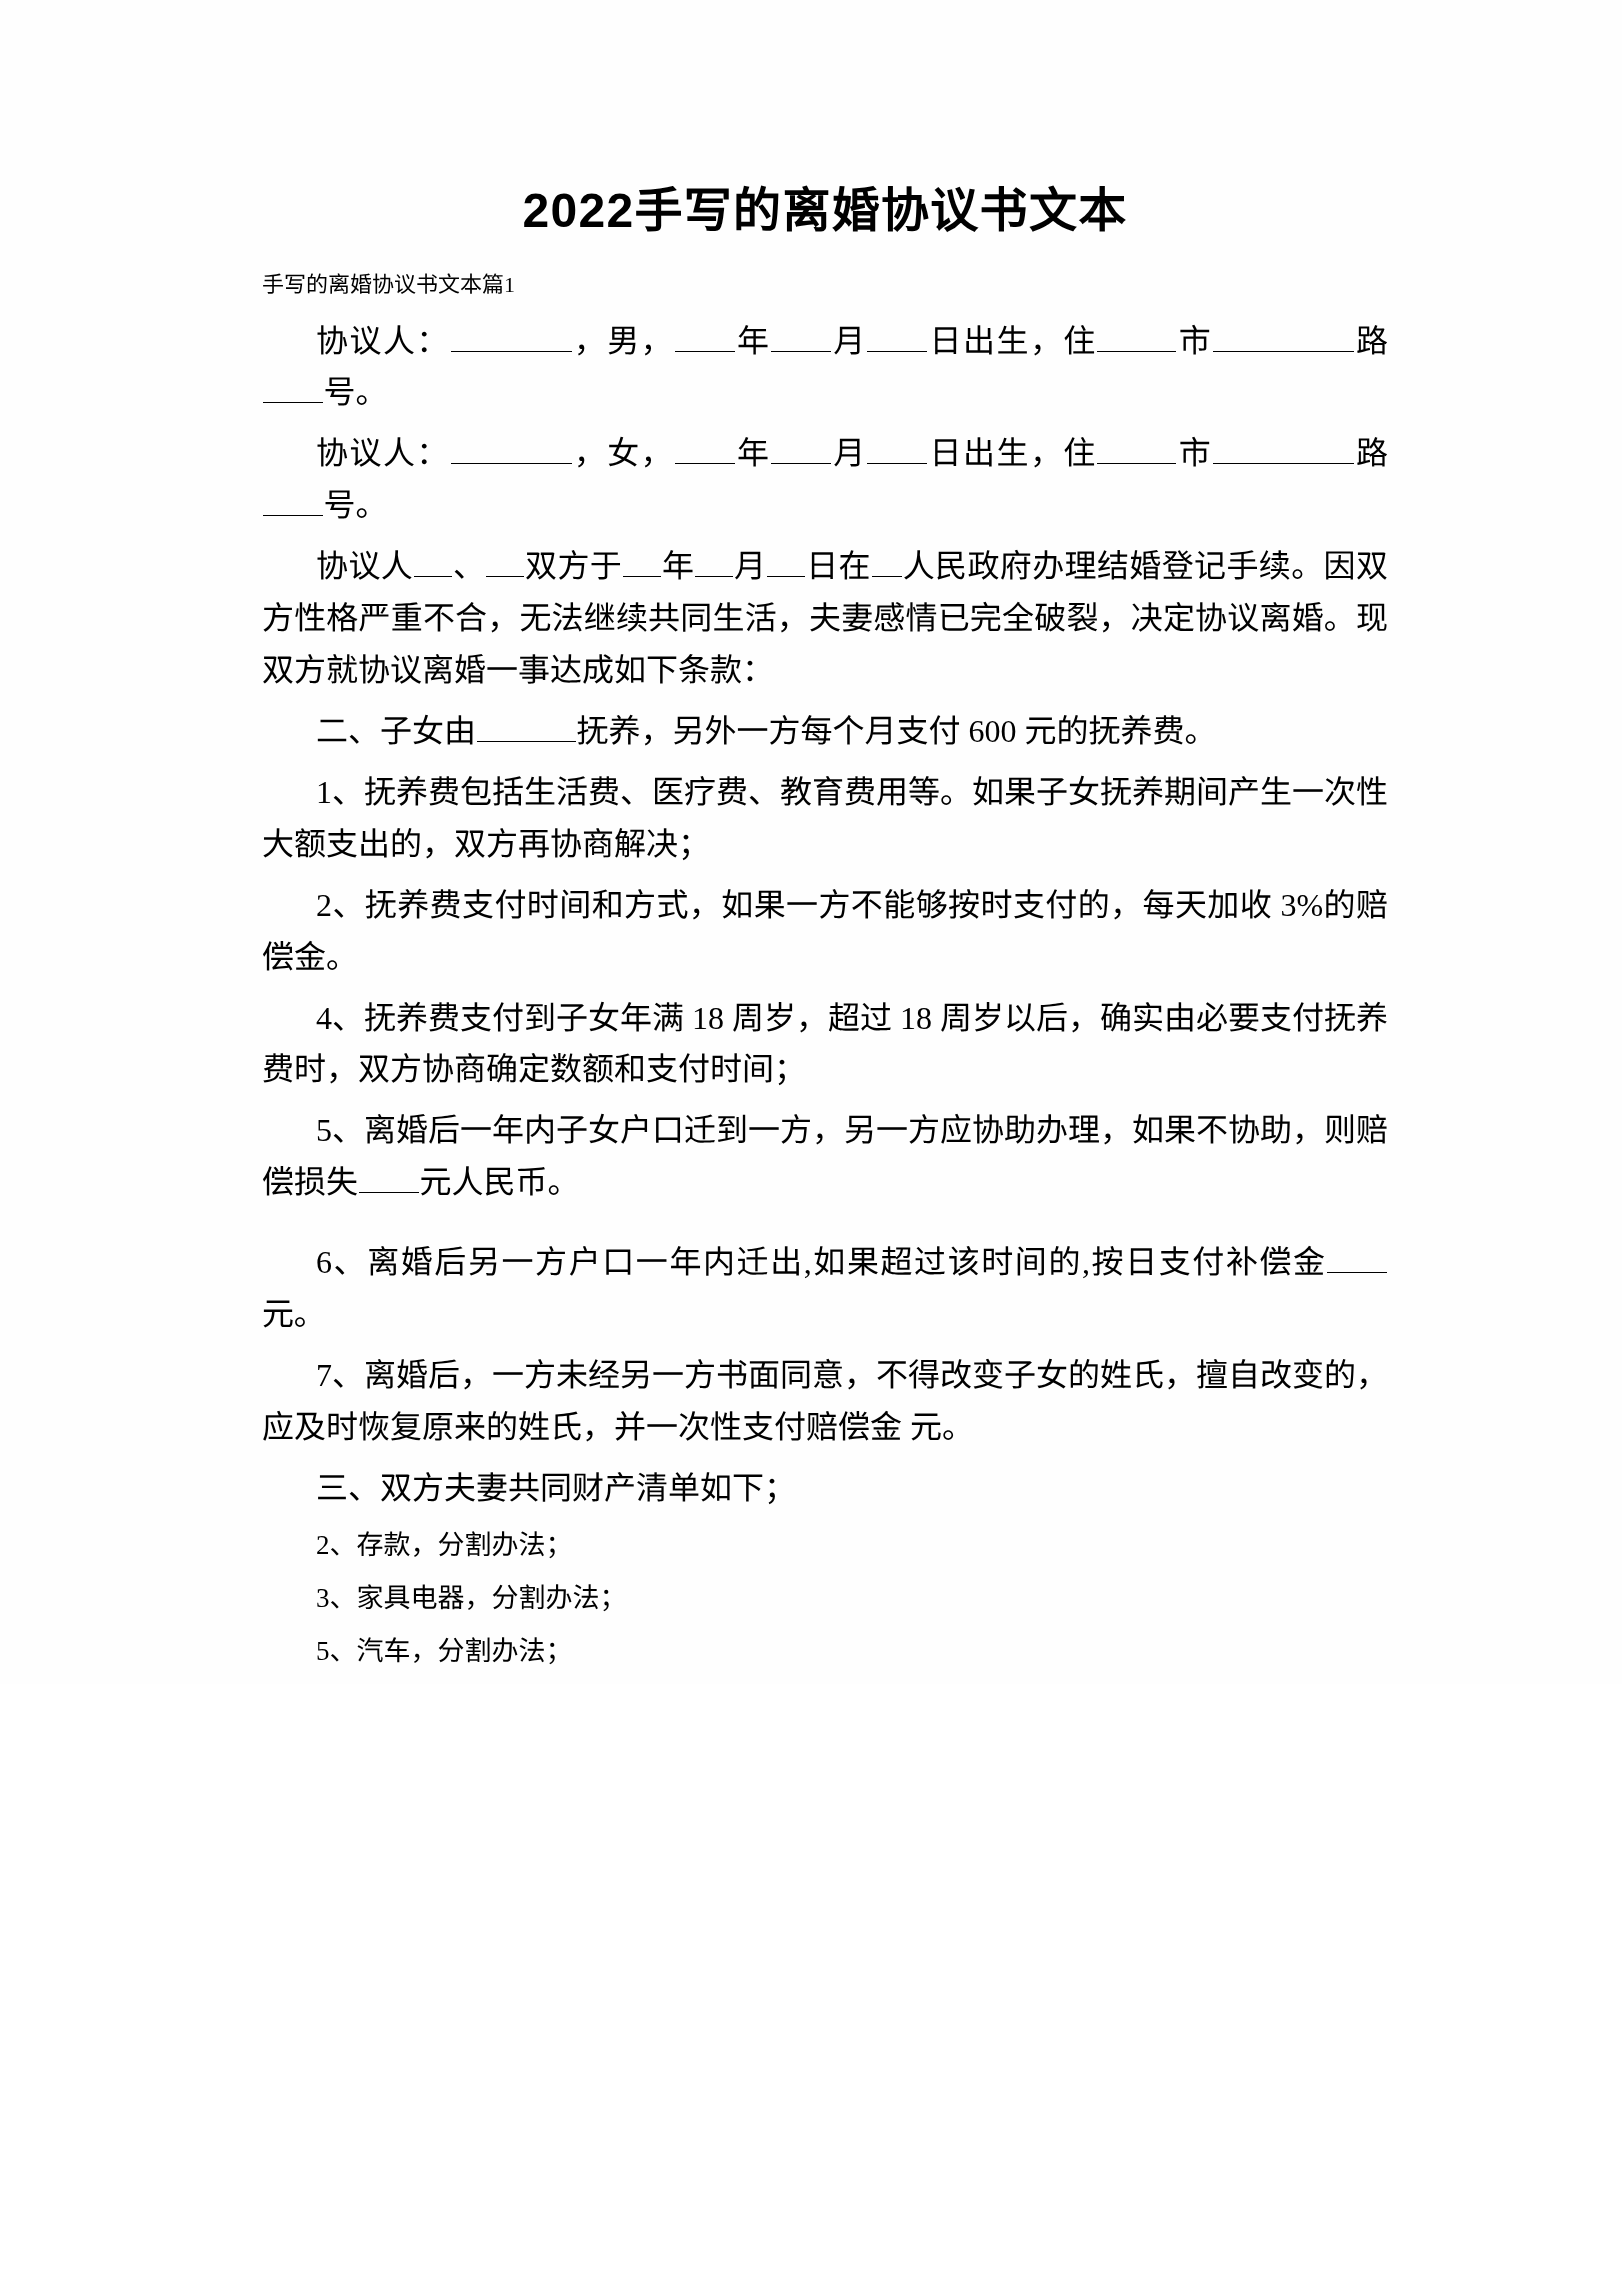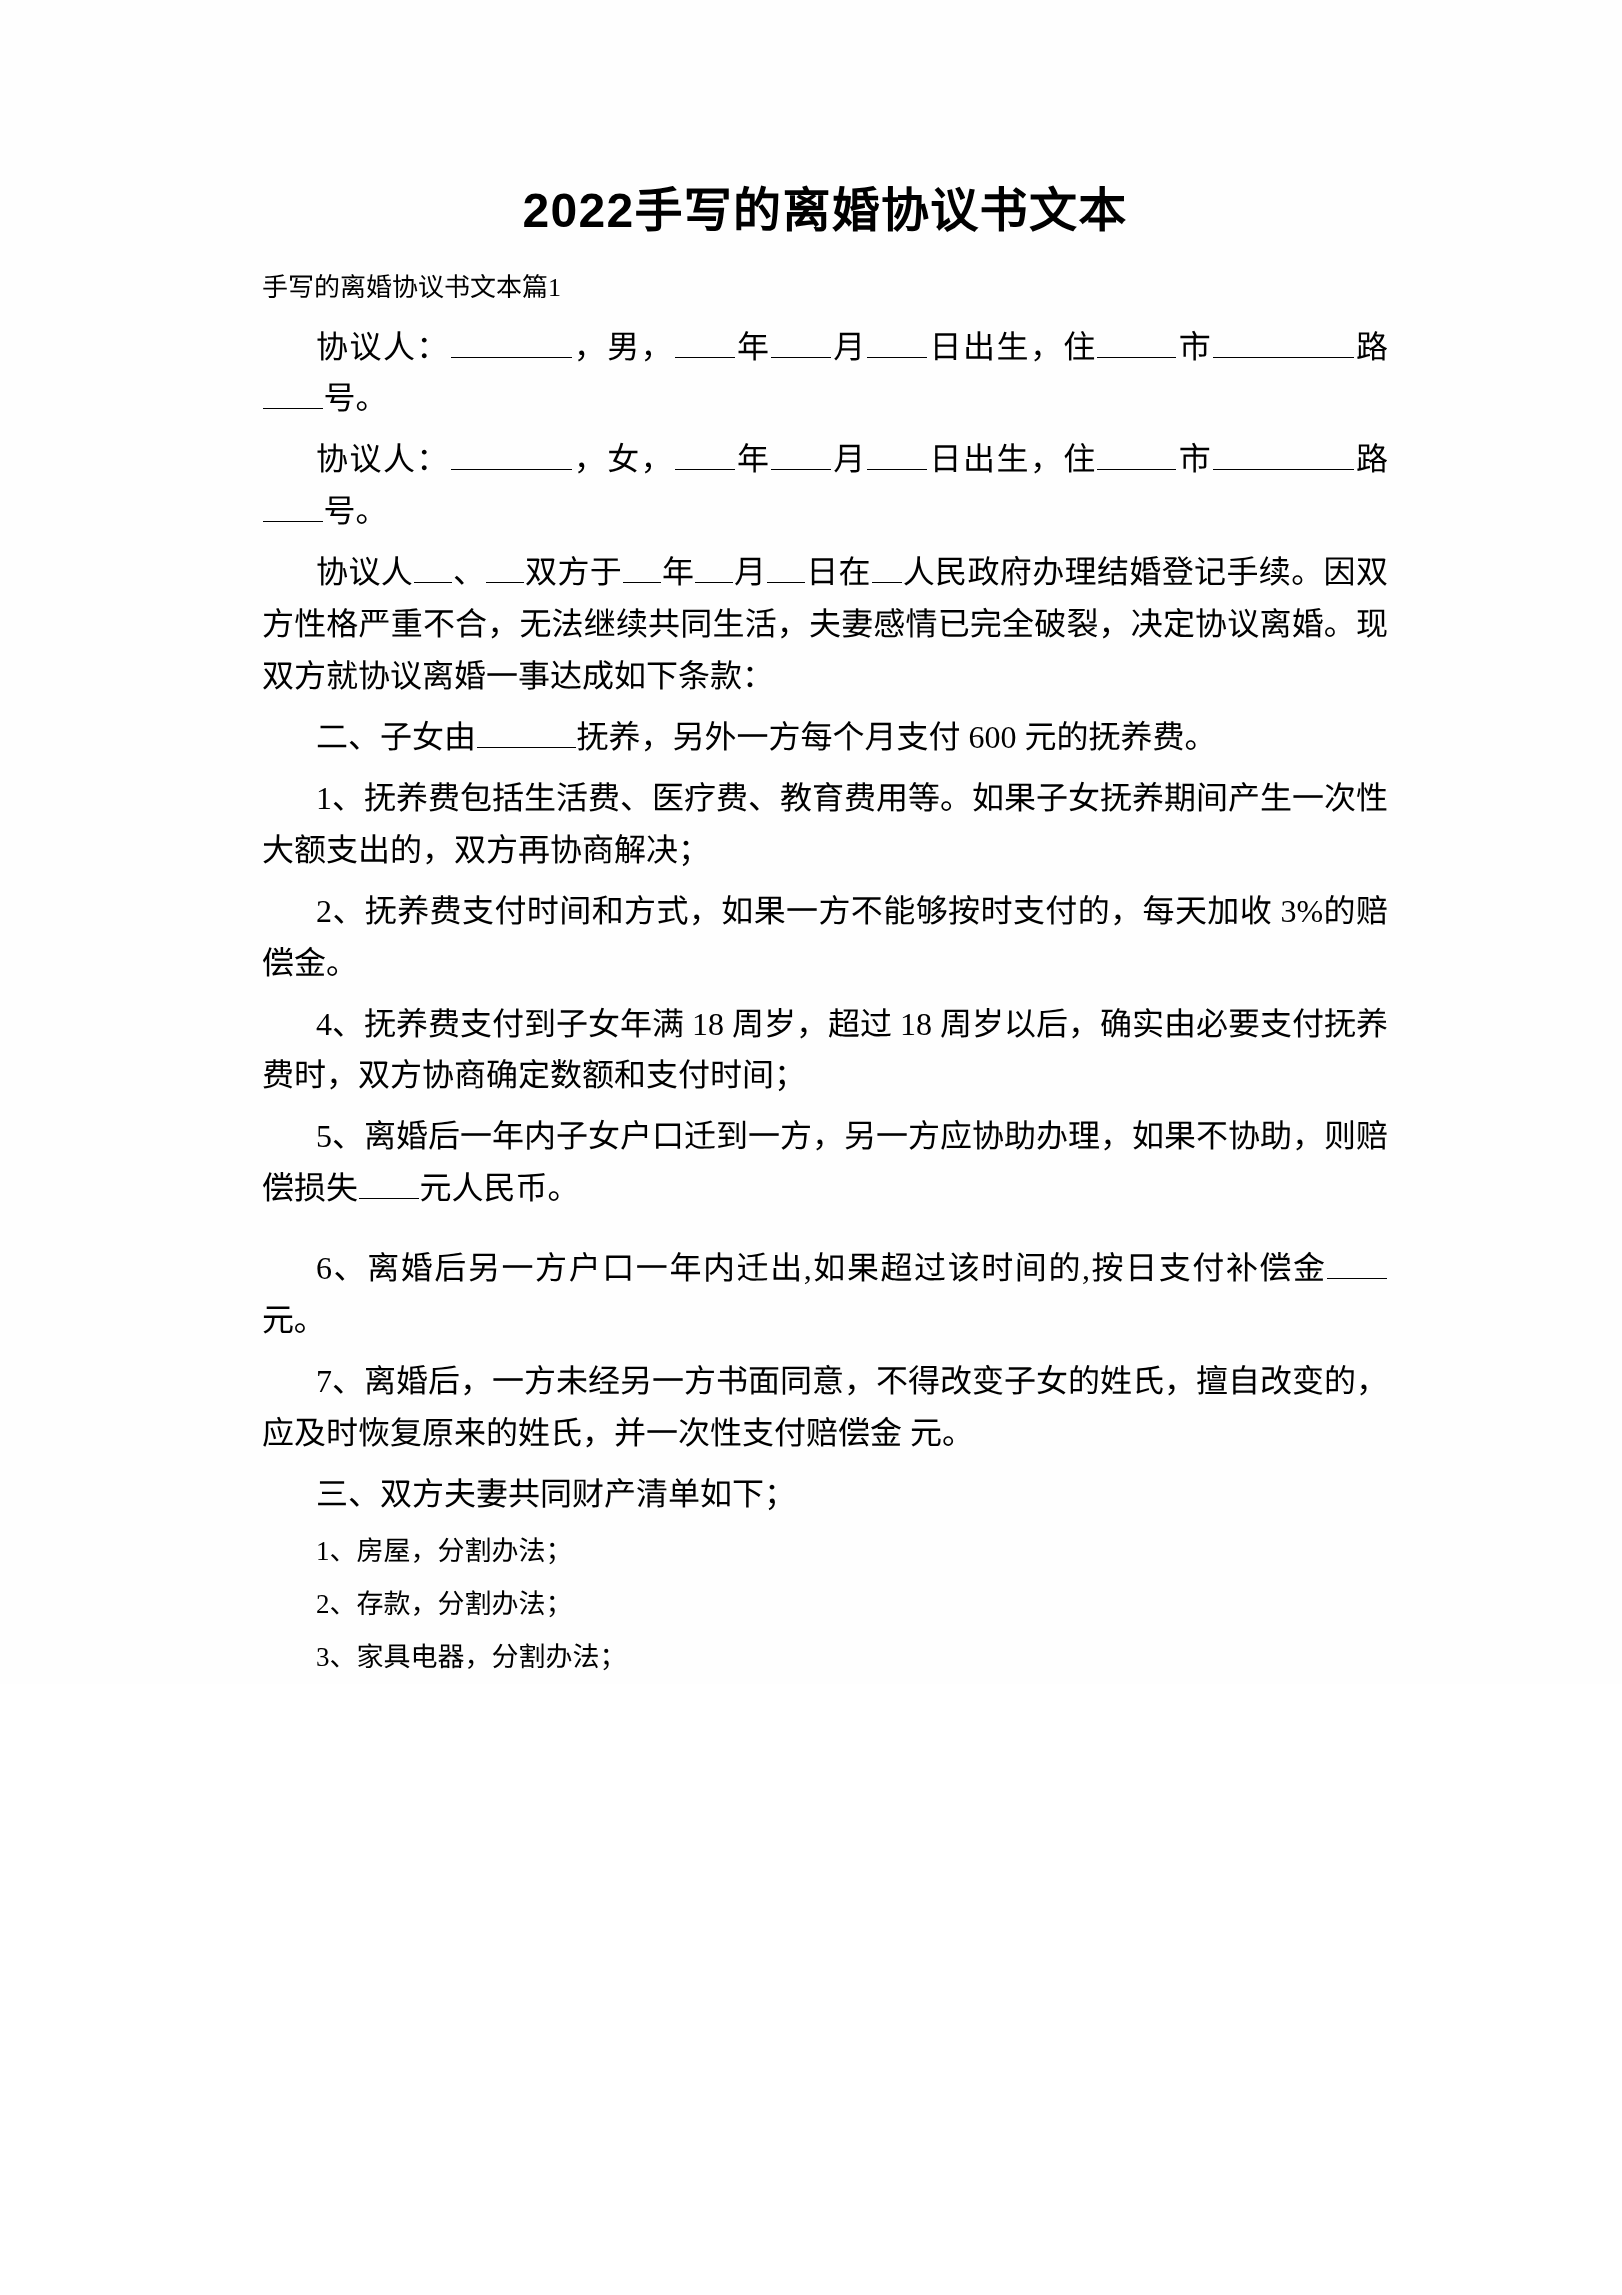--- a/index.html
+++ b/index.html
@@ -36,21 +36,21 @@
     font-weight: bold;
     text-align: center;
     letter-spacing: 1.3px;
     line-height: 1.15;
     margin: 0 0 30px 0;
     font-family: "Liberation Sans", "DejaVu Sans", sans-serif;
   }
 
   
   .subtitle {
-    font-size: 26px;
+    font-size: 22px;
     line-height: 1.5;
     margin: 0 0 14.4px 0;
     text-indent: 0;
   }
 
   
   .para {
     font-size: 32px;
     line-height: 1.62;
     margin: 0 0 9.2px 0;
@@ -124,20 +124,19 @@
     </p>
 
     <p class="para tight">
       <span>6、离婚后另一方户口一年内迁出,如果超过该时间的,按日支付补偿金</span><span class="fill w3"></span><span>元。</span>
     </p>
 
     <p class="para">7、离婚后，一方未经另一方书面同意，不得改变子女的姓氏，擅自改变的，应及时恢复原来的姓氏，并一次性支付赔偿金 元。</p>
 
     <p class="para">三、双方夫妻共同财产清单如下；</p>
 
-    <p class="list-para">1、房屋，分割办法；</p>
     <p class="list-para">2、存款，分割办法；</p>
     <p class="list-para">3、家具电器，分割办法；</p>
     <p class="list-para">5、汽车，分割办法；</p>
 
   </div>
 </div>
 
 
 </body></html>

